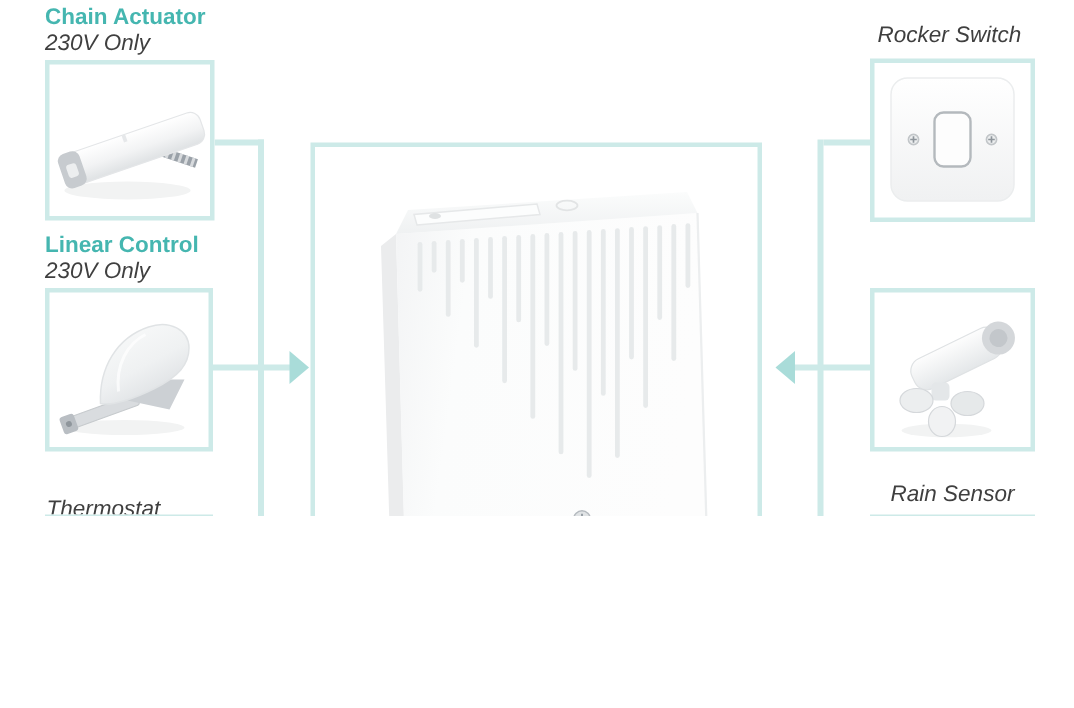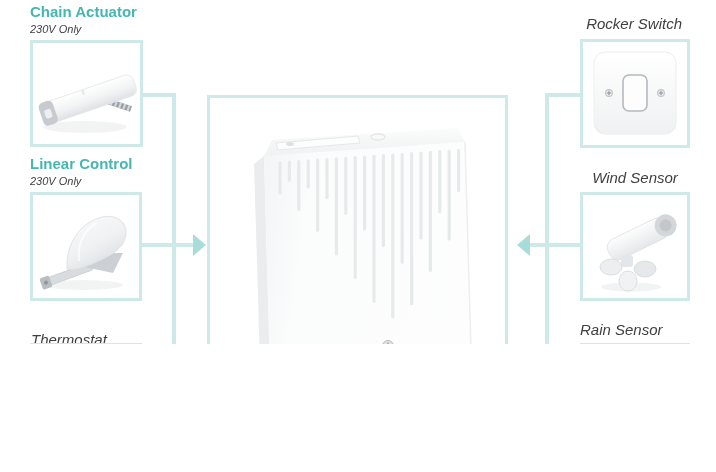--- a/index.html
+++ b/index.html
@@ -1,21 +1,21 @@
 <!DOCTYPE html>
 <html><head>
 <meta charset="utf-8">
 <style>
   html,body{margin:0;padding:0;background:#ffffff;}
   #canvas{position:relative;width:716px;height:344px;background:#ffffff;overflow:hidden;
           font-family:"Liberation Sans",sans-serif;}
 
   
   .teal-heading{position:absolute;font-size:15px;font-weight:700;color:#45b6b0;line-height:16px;}
-  .sub-note{position:absolute;font-size:11px;font-style:italic;color:#3f3f3f;line-height:16px;}
+  .sub-note{position:absolute;font-size:15px;font-style:italic;color:#3f3f3f;line-height:16px;}
   .item-label{position:absolute;font-size:15px;font-style:italic;color:#3f3f3f;line-height:16px;}
   .title{position:absolute;left:206px;top:63px;font-size:21px;font-style:italic;color:#4b4b4b;}
 
   
   .tealbox{position:absolute;border:3px solid #cdeae8;background:#ffffff;box-sizing:border-box;}
   .hline,.vline{position:absolute;background:#cdeae8;}
   .arrow-right{position:absolute;width:0;height:0;border-top:11px solid transparent;
                border-bottom:11px solid transparent;border-left:13px solid #a9dcd9;}
   .arrow-left{position:absolute;width:0;height:0;border-top:11px solid transparent;
               border-bottom:11px solid transparent;border-right:13px solid #a9dcd9;}
@@ -29,23 +29,22 @@
 <div id="canvas">
 
   <div class="teal-heading" style="left:30px;top:4px">Chain Actuator</div>
   <div class="sub-note" style="left:30px;top:21px">230V Only</div>
 
   <div class="teal-heading" style="left:30px;top:156px">Linear Control</div>
   <div class="sub-note" style="left:30px;top:173px">230V Only</div>
 
   <div class="item-label" style="left:31px;top:332px">Thermostat</div>
 
-  <div class="item-label" style="left:572px;top:16px;width:110px;text-align:right">Rocker Switch</div>
-  <div class="item-label" style="left:580px;top:170px;width:110px;text-align:center">Wind Sensor</div>
-  <div class="item-label" style="left:580px;top:322px;width:110px;">Rain Sensor</div>
+  <div class="item-label" style="left:585px;top:16px;width:110px;text-align:left">Rocker Switch</div>
+  <div class="item-label" style="left:580px;top:322px;width:110px;text-align:center">Rain Sensor</div>
 
 
   <div class="hline" style="left:143px;top:93px;width:33px;height:4px"></div>
   <div class="vline" style="left:172px;top:93px;width:4px;height:308px"></div>
   <div class="hline" style="left:142px;top:397px;width:34px;height:4px"></div>
   <div class="hline" style="left:142px;top:243px;width:52px;height:4px"></div>
   <div class="arrow-right" style="left:193px;top:234px"></div>
 
   <div class="hline" style="left:549px;top:93px;width:31px;height:4px"></div>
   <div class="vline" style="left:545px;top:93px;width:4px;height:308px"></div>

